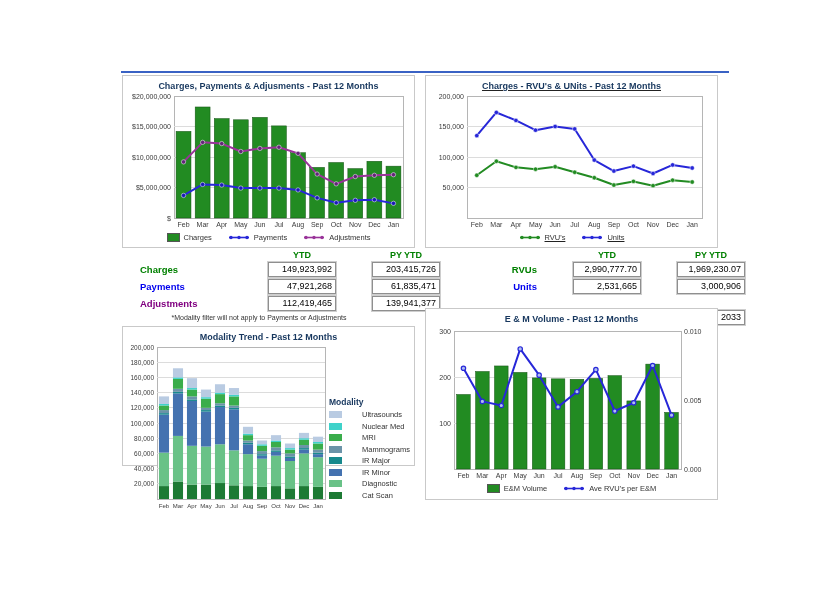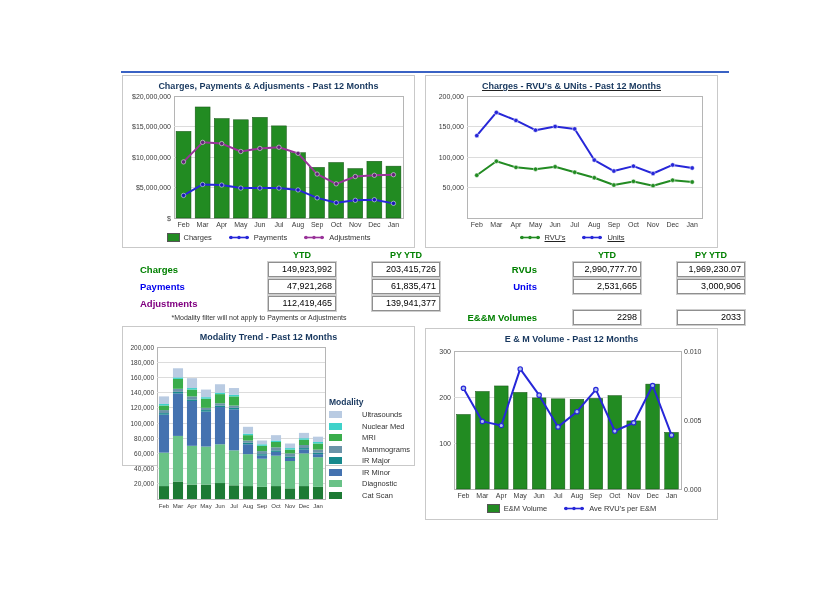--- a/index.html
+++ b/index.html
@@ -3,21 +3,21 @@
 <meta charset="utf-8">
 <style>
   html,body{margin:0;padding:0;background:#ffffff;}
   body{width:840px;height:600px;position:relative;overflow:hidden;
        font-family:"Liberation Sans",sans-serif;color:#222;}
   .top-rule{position:absolute;left:121px;top:71px;width:608px;height:2px;background:#3a62c4;}
   .panel{position:absolute;background:#fff;border:1px solid #c9c9c9;box-sizing:border-box;}
   #panel-tl{left:122px;top:75px;width:293px;height:173px;}
   #panel-tr{left:425px;top:75px;width:293px;height:173px;text-decoration:underline;}
   #panel-bl{left:122px;top:326px;width:293px;height:140px;}
-  #panel-br{left:425px;top:328px;width:293px;height:192px;}
+  #panel-br{left:425px;top:308px;width:293px;height:192px;}
   .chart-title{margin:5px 2px 1px;text-align:center;font-size:9px;font-weight:bold;color:#17375e;}
   .chart-body{display:flex;justify-content:center;}
   .legend-row{display:flex;justify-content:center;align-items:center;gap:16px;
               font-size:7.5px;color:#333;margin-top:1px;}
   .lg-item{display:inline-flex;align-items:center;gap:4px;}
   .lg-box{display:inline-block;width:11px;height:7px;border:1px solid #555;}
   .bl-row{display:flex;align-items:flex-start;}
   .mod-legend{margin-top:54px;font-size:7.5px;color:#333;}
   .mod-title{font-weight:bold;font-size:8.5px;color:#17375e;margin-bottom:3px;}
   .mod-item{display:flex;align-items:center;gap:20px;margin-bottom:2.5px;}

